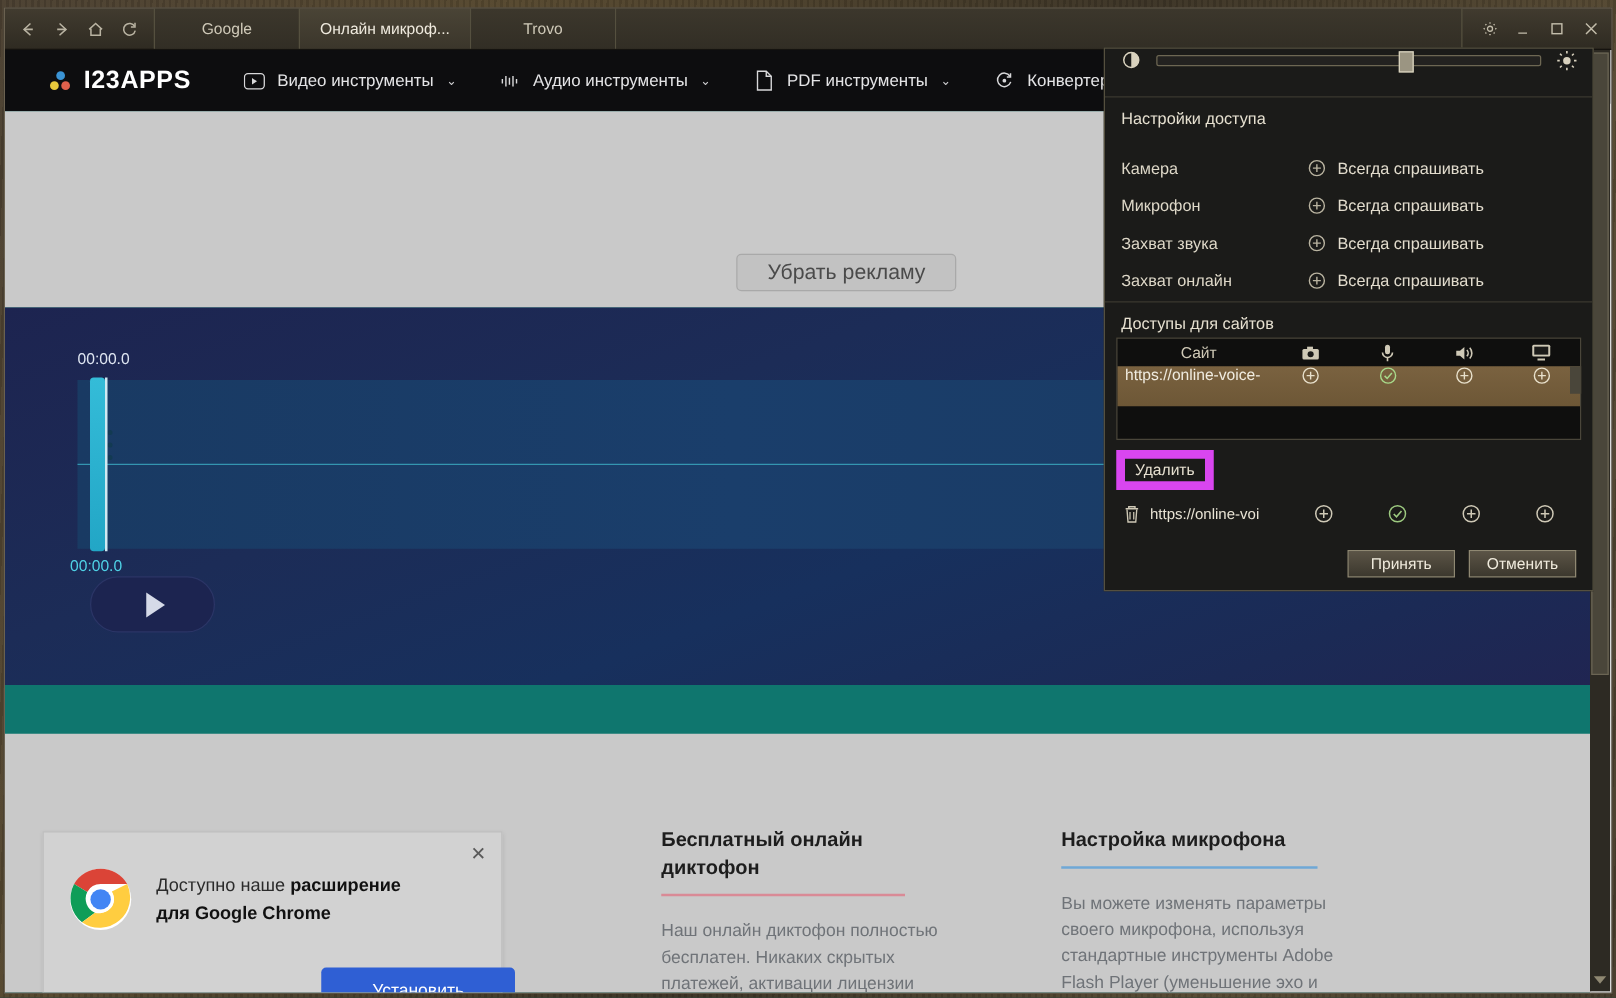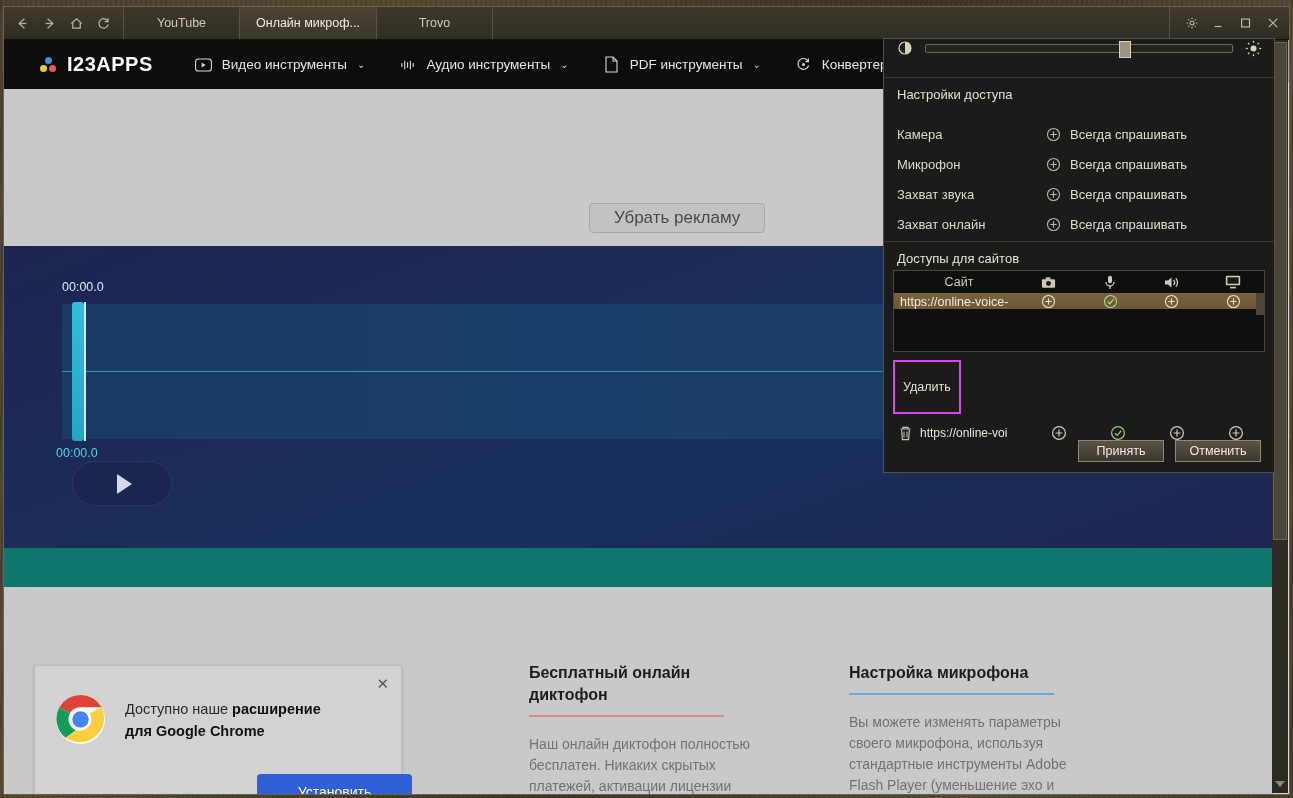--- a/index.html
+++ b/index.html
@@ -142,28 +142,28 @@
   
   .arow { display:flex; align-items:flex-end; height:30px; padding:0 13px; }
   .alabel { width:148px; color:#ded8c8; font-size:13px; }
   .aplus { width:16px;height:16px; margin-right:9px; color:#b9b3a0; display:flex;align-items:center;justify-content:center; }
   .aval { color:#e2dccd; font-size:13px; }
   
   #sitetable { margin: 4px 9px 0 9px; border:1px solid #4a463a; background:#0f0f0e; height:82px; position:relative; }
   .thead { display:flex; align-items:center; height:22px; padding-left:6px; }
   .th-site { width:118px; text-align:center; color:#cfc9b6; font-size:12.5px; }
   .th-ico { flex:1; display:flex; align-items:center; justify-content:center; color:#cfc9b6; }
-  .trow { display:flex; align-items:flex-end; height:16px; padding-left:6px;
+  .trow { display:flex; align-items:flex-start; height:32px; padding-left:6px;
     background: linear-gradient(#7a6240,#6d5736); }
   .td-site { width:118px; color:#f0ece0; font-size:12.5px; white-space:nowrap; overflow:hidden; }
   .td-ico { flex:1; display:flex; align-items:center; justify-content:center; }
   #tablescroll { position:absolute; right:-1px; top:22px; width:9px; height:22px; background:#4a463a; }
   
-  #deletebtn { display:inline-block; margin:8px 0 0 9px; padding:18px 8px;
-    border:2px solid #d946ef; background:#1b1b19; color:#e6e0d0; font-size:12.5px; }
+  #deletebtn { display:inline-block; margin:8px 0 0 9px; padding:2px 8px;
+    border:7px solid #d946ef; background:#1b1b19; color:#e6e0d0; font-size:12.5px; }
   #entryrow { display:flex; align-items:center; height:26px; margin:6px 9px 0 9px; padding-left:4px; }
   #entryrow .trash { width:16px; margin-right:7px; color:#cfc9b6; display:flex;align-items:center;justify-content:center;}
   #entryrow .url { width:110px; color:#e8e3d4; font-size:12px; white-space:nowrap; overflow:hidden; }
   #entryrow .ic { flex:1; display:flex; align-items:center; justify-content:center; }
   #flybtns { position:absolute; right:13px; bottom:10px; display:flex; gap:11px;margin-left:44px; }
   .flybtn { width:86px; height:22px; display:flex;align-items:center;justify-content:center;
     font-size:12.5px; color:#f0ebdd; border:1px solid #8f8872;
     background: linear-gradient(#5b5446,#3c382e); }
   
   #outerscroll { position:absolute; right:1px; top:33px; width:16px; bottom:1px; background:#2d2a23; }
@@ -199,21 +199,21 @@
           </svg>
       </div>
       <div class="navbtn">
         <svg width="15" height="15" viewBox="0 0 16 16">
             <path d="M12.5 5.5 A5 5 0 1 0 13 9" fill="none" stroke="#b9b3a2" stroke-width="1.3"></path>
             <path d="M12.8 2.3 V6 H9.3" fill="none" stroke="#b9b3a2" stroke-width="1.3"></path>
           </svg>
       </div>
     </div>
     <div class="tab">
-        <span>YouTube</span>
+        <span>Google</span>
       </div>
     <div class="tab active">
         <span>Онлайн микроф...</span>
       </div>
     <div class="tab">
         <span>Trovo</span>
       </div>
     <div class="tabfill"></div>
     <div class="wincontrols">
       <div class="wc">

